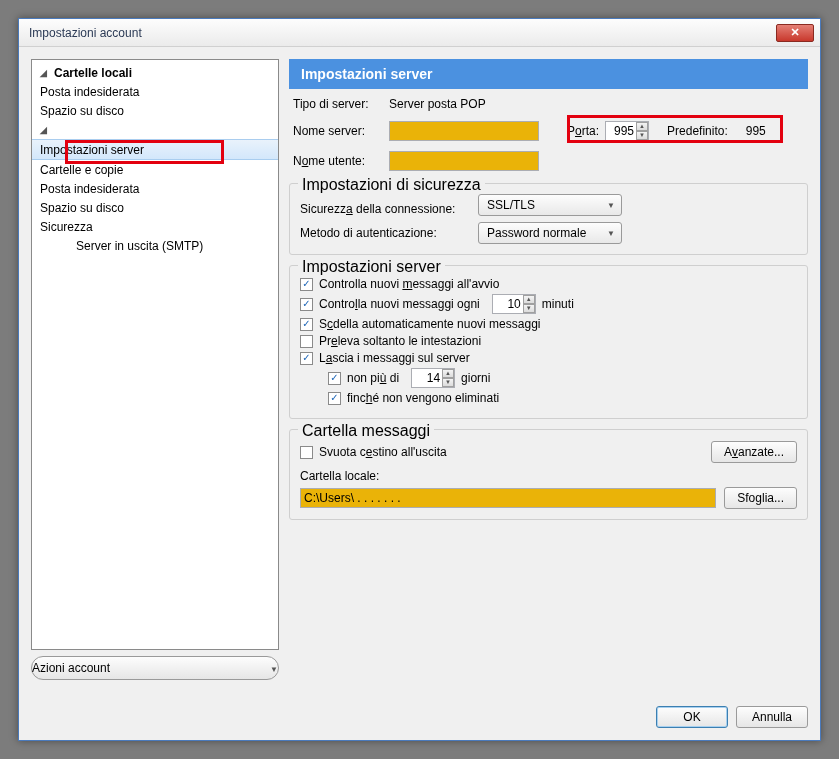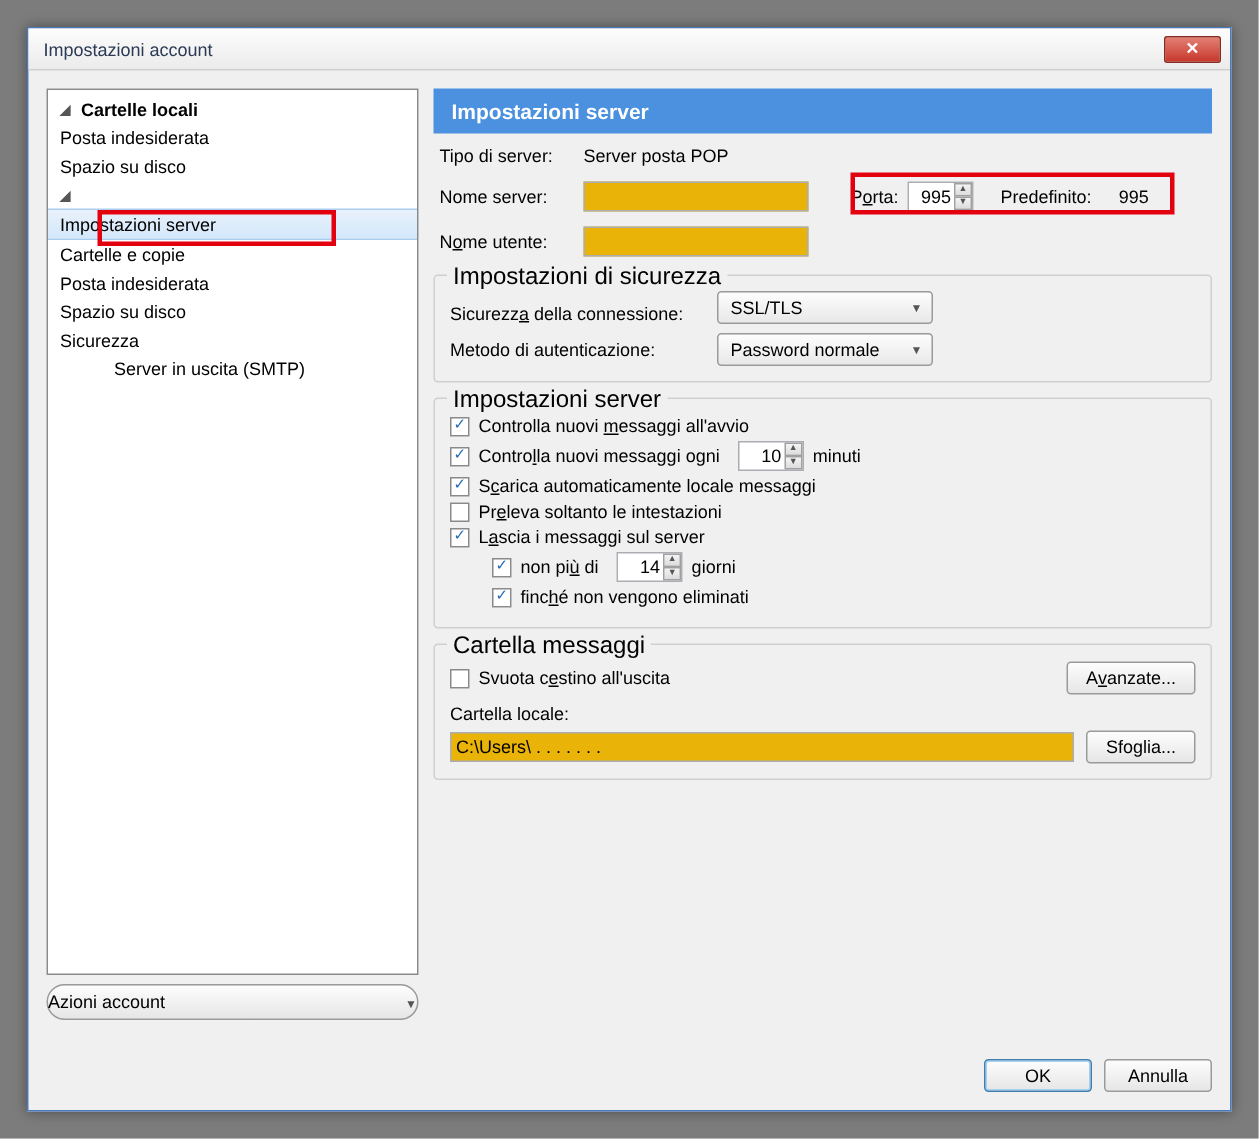--- a/index.html
+++ b/index.html
@@ -362,21 +362,21 @@
             <div class="spin-btns">
                 <div>▲</div>
                 <div>▼</div>
               </div>
           </div>
           <span>minuti</span>
         </div>
 
         <div class="checkbox-row">
           <span class="checkbox">✓</span>
-          <span><span>S</span><span class="u">c</span><span>arica automaticamente locale messaggi</span></span>
+          <span><span>S</span><span class="u">c</span><span>della automaticamente nuovi messaggi</span></span>
         </div>
 
         <div class="checkbox-row">
           <span class="checkbox"></span>
           <span><span>Pr</span><span class="u">e</span><span>leva soltanto le intestazioni</span></span>
         </div>
 
         <div class="checkbox-row">
           <span class="checkbox">✓</span>
           <span><span>L</span><span class="u">a</span><span>scia i messaggi sul server</span></span>

